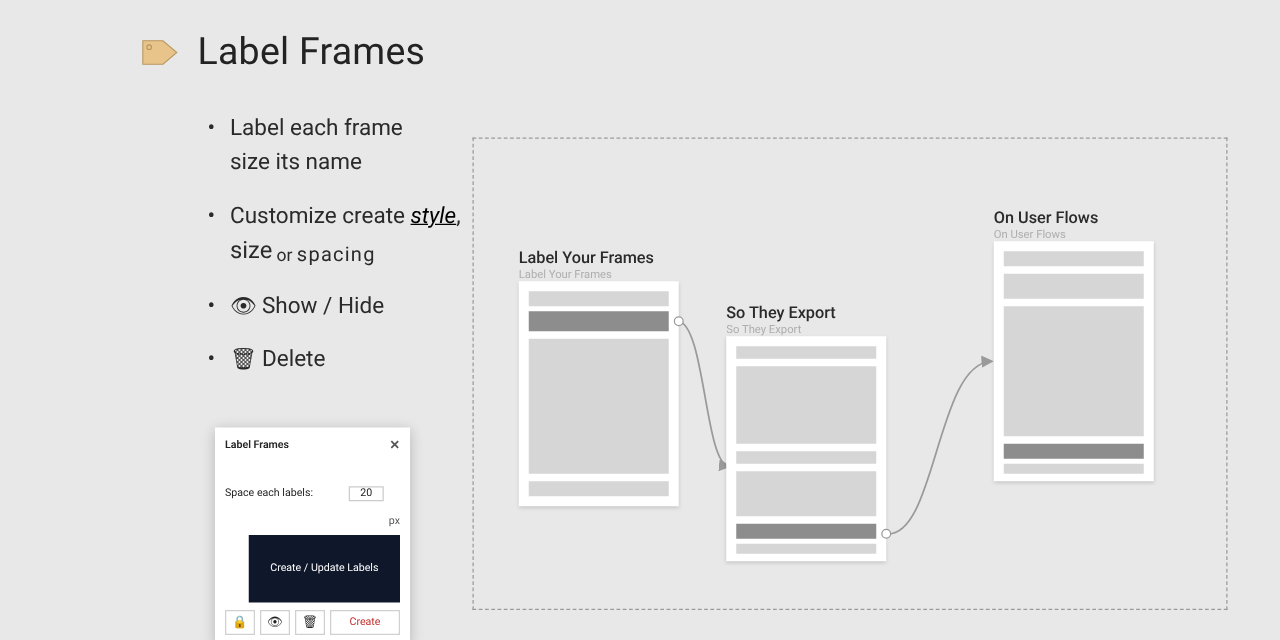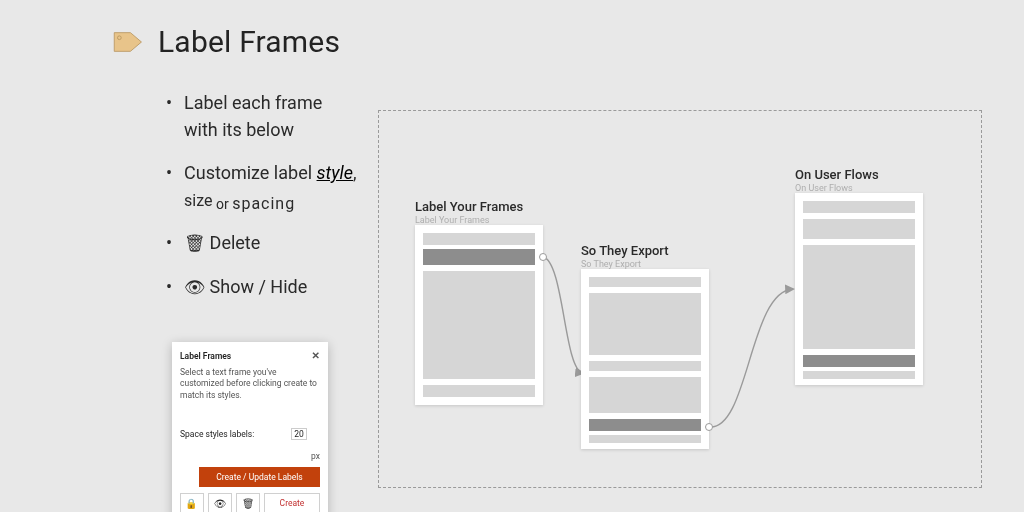--- a/index.html
+++ b/index.html
@@ -49,21 +49,21 @@
     position: absolute;
     left: 0;
     top: 0;
     color: #2a2a2a;
   }
   .style-word {
     font-style: italic;
     color: #000000;
     text-decoration: underline;
   }
-  .size-word { font-size: 16px; }
+  .size-word { font-size: 19px; }
   .or-word { font-size: 14px; position: relative; top: 3px; }
   .spacing-word { letter-spacing: 1px; font-size: 16px; position: relative; top: 3px; }
   .li-icon { font-size: 17px; margin-right: 4px; }
 
   
   .dialog {
     position: absolute;
     left: 172px;
     top: 342px;
     width: 156px;
@@ -77,29 +77,29 @@
     justify-content: space-between;
     align-items: center;
     font-weight: 600;
     margin-bottom: 6px;
   }
   .dialog-close { cursor: pointer; font-size: 10px; color: #555; }
   .dialog-help { color: #555; line-height: 1.35; margin-bottom: 6px; }
   .dialog-row { display: flex; align-items: center; gap: 4px; margin-bottom: 6px; }
   .dialog-row .lab { flex: 1; }
   .dialog-row .val {
-    width: 16px; text-align: center;
+    width: 28px; text-align: center;
     border: 1px solid #ccc; padding: 0 0;
   }
   .dialog-row .unit { color: #555; margin-top: 44px; }
   .dialog-btn-main {
-    background: #c2410c;
+    background: #0f172a;
     color: #fff;
     text-align: center;
-    padding: 5px 0;
+    padding: 22px 0;
     font-size: 8.5px;
     margin-bottom: 6px;
     cursor: pointer;
     margin-left: 19px;
   }
   .dialog-actions { display: flex; gap: 4px; align-items: center; }
   .sq {
     width: 24px; height: 20px;
     border: 1px solid #d0d0d0;
     display: flex; align-items: center; justify-content: center;
@@ -189,43 +189,42 @@
     <svg class="tag-icon" viewBox="0 0 40 30">
       <path d="M5 4 L24 4 L37 15 L24 26 L5 26 Z" fill="#e8c48a" stroke="#b89660" stroke-width="1"></path>
       <circle cx="11" cy="10" r="2.2" fill="none" stroke="#b89660" stroke-width="1"></circle>
     </svg>
     <span class="title">Label Frames</span>
   </div>
 
   <ul class="bullets">
     <li>
       <span>Label each frame</span><br>
-      <span>with its below</span>
-    </li>
-    <li>
-      <span>Customize label </span><span class="style-word">style</span><span>,</span><br>
+      <span>size its name</span>
+    </li>
+    <li>
+      <span>Customize create </span><span class="style-word">style</span><span>,</span><br>
       <span class="size-word">size</span><span class="or-word"> or </span><span class="spacing-word">spacing</span>
     </li>
     <li>
+      <span class="li-icon">👁</span><span>Show / Hide</span>
+    </li>
+    <li>
       <span class="li-icon">🗑</span><span>Delete</span>
-    </li>
-    <li>
-      <span class="li-icon">👁</span><span>Show / Hide</span>
     </li>
   </ul>
 </div>
 
 <div class="dialog">
   <div class="dialog-head">
     <span>Label Frames</span>
     <span class="dialog-close">✕</span>
   </div>
-  <div class="dialog-help">Select a text frame you've customized before clicking create to match its styles.</div>
   <div class="dialog-row">
-    <span class="lab">Space styles labels:</span>
+    <span class="lab">Space each labels:</span>
     <span class="val">20</span>
     <span class="unit">px</span>
   </div>
   <div class="dialog-btn-main">Create / Update Labels</div>
   <div class="dialog-actions">
     <div class="sq">🔒</div>
     <div class="sq">👁</div>
     <div class="sq">🗑</div>
     <div class="dialog-cancel">Create</div>
   </div>

